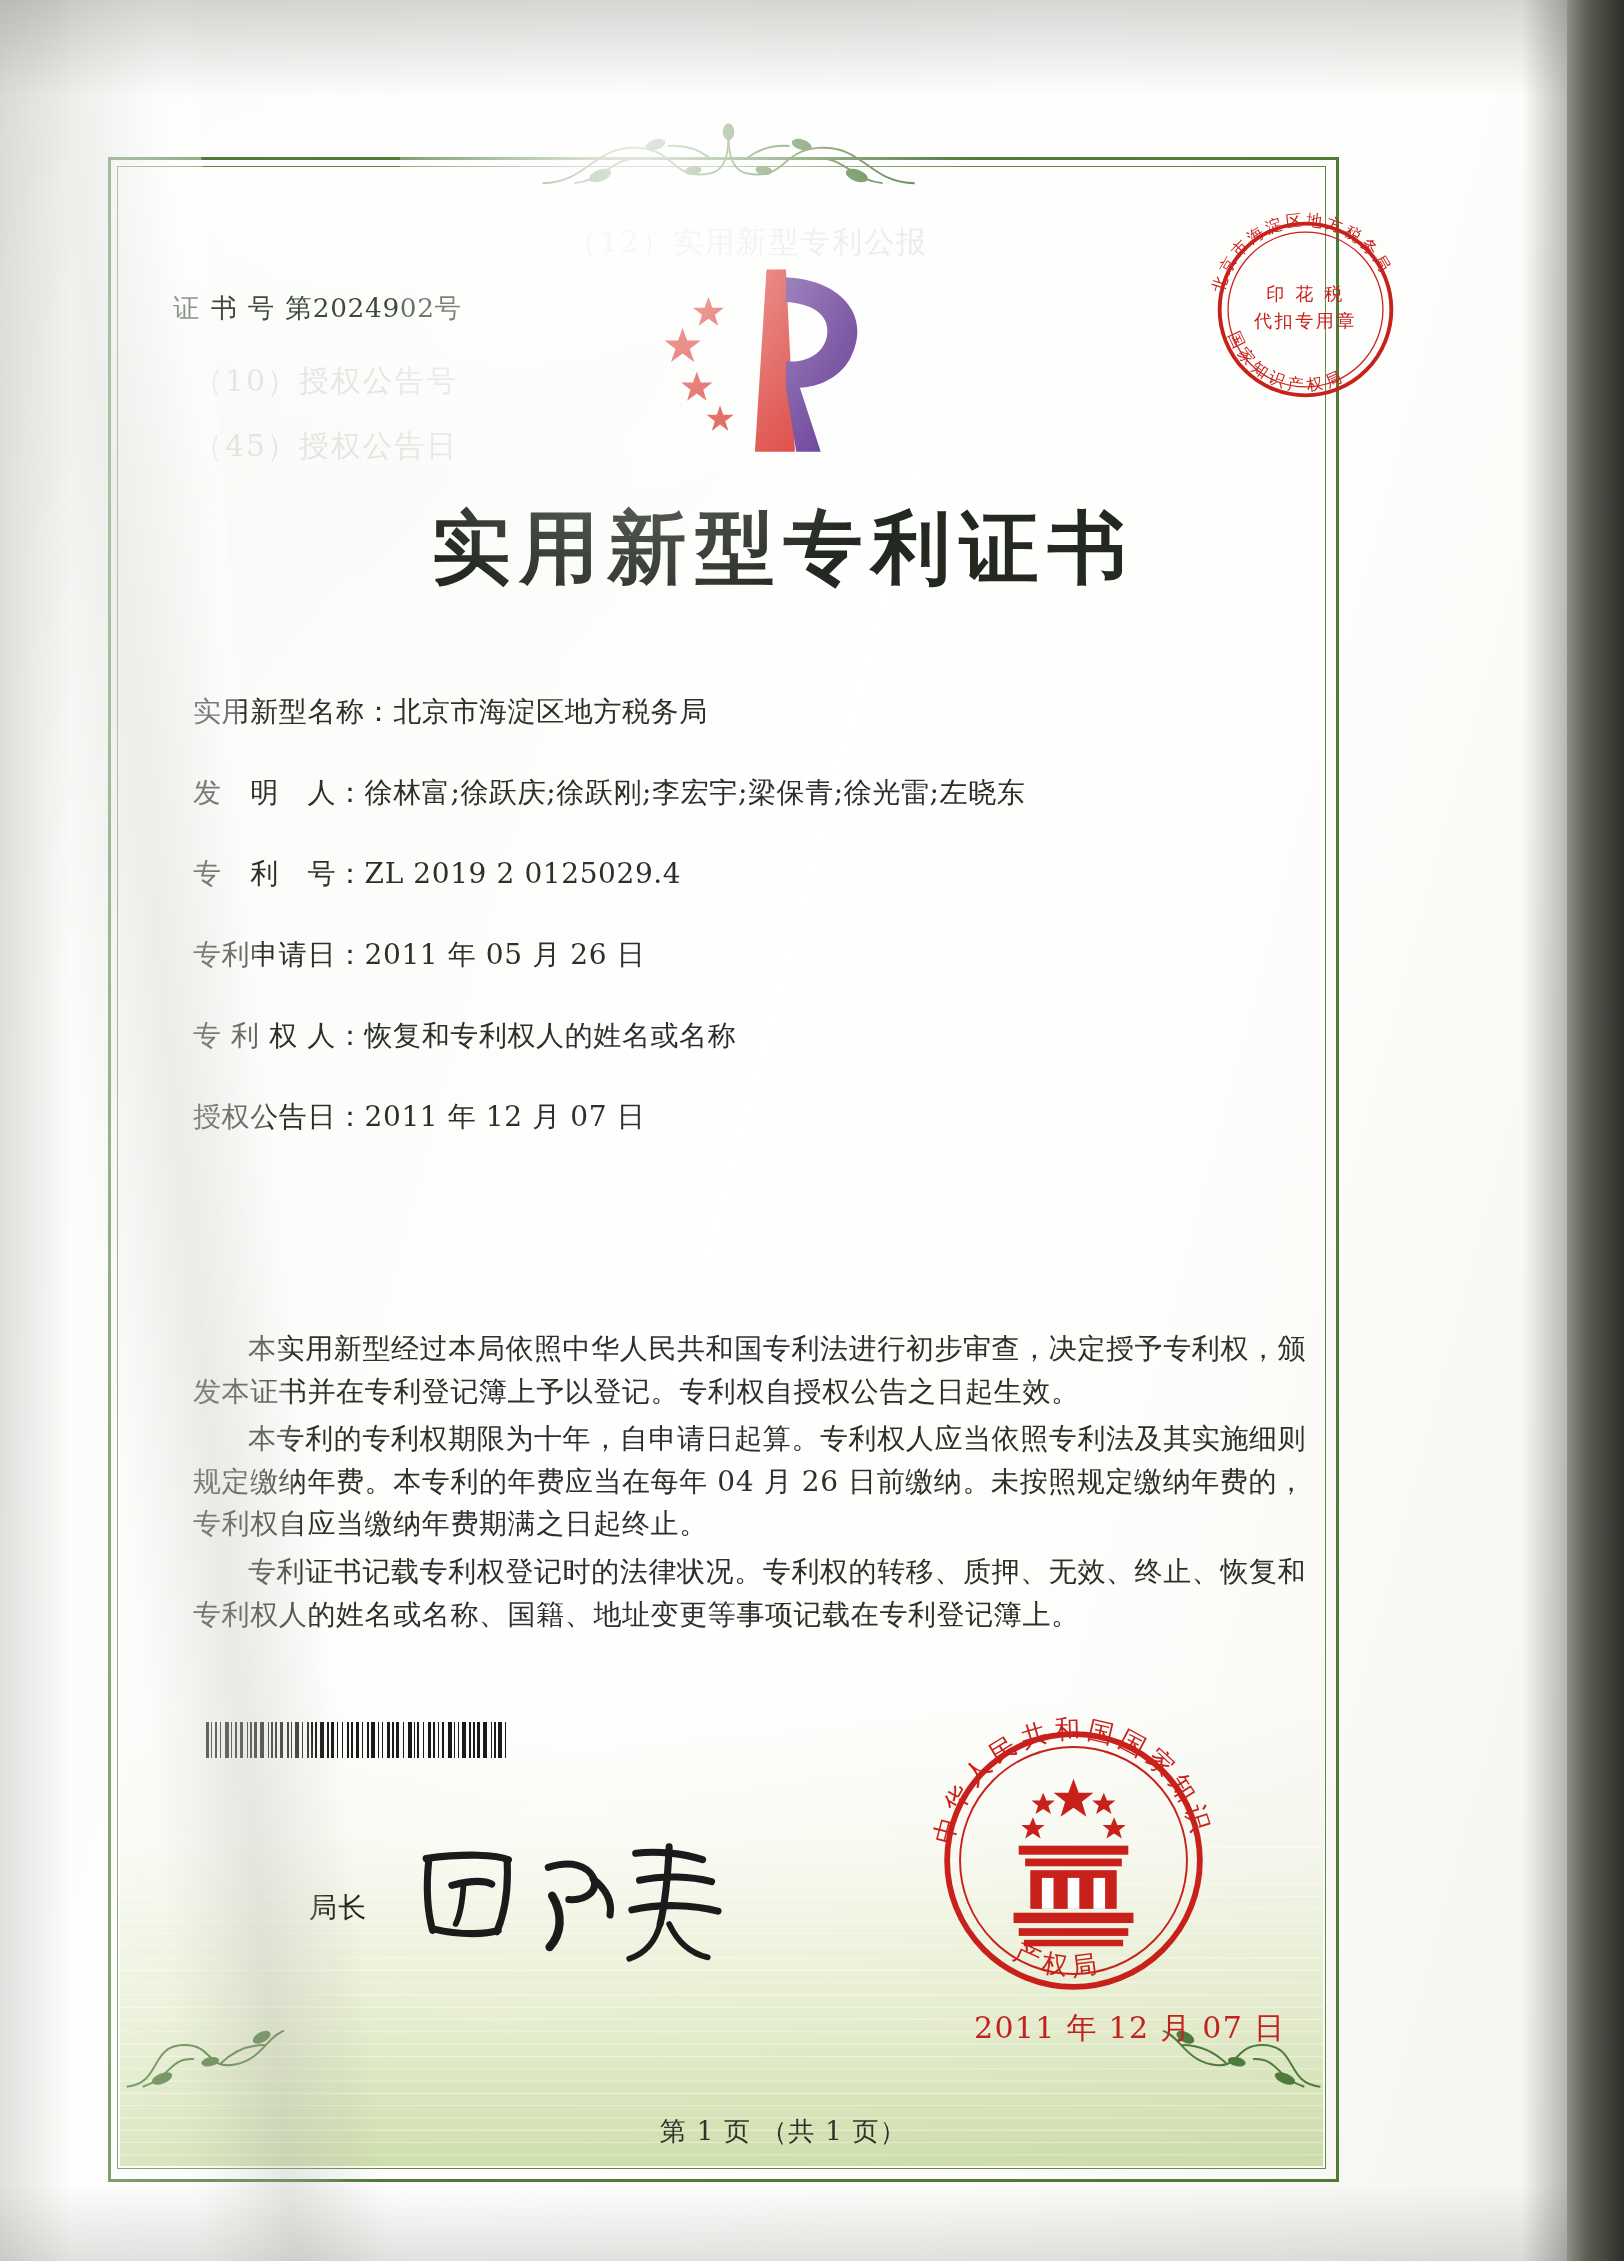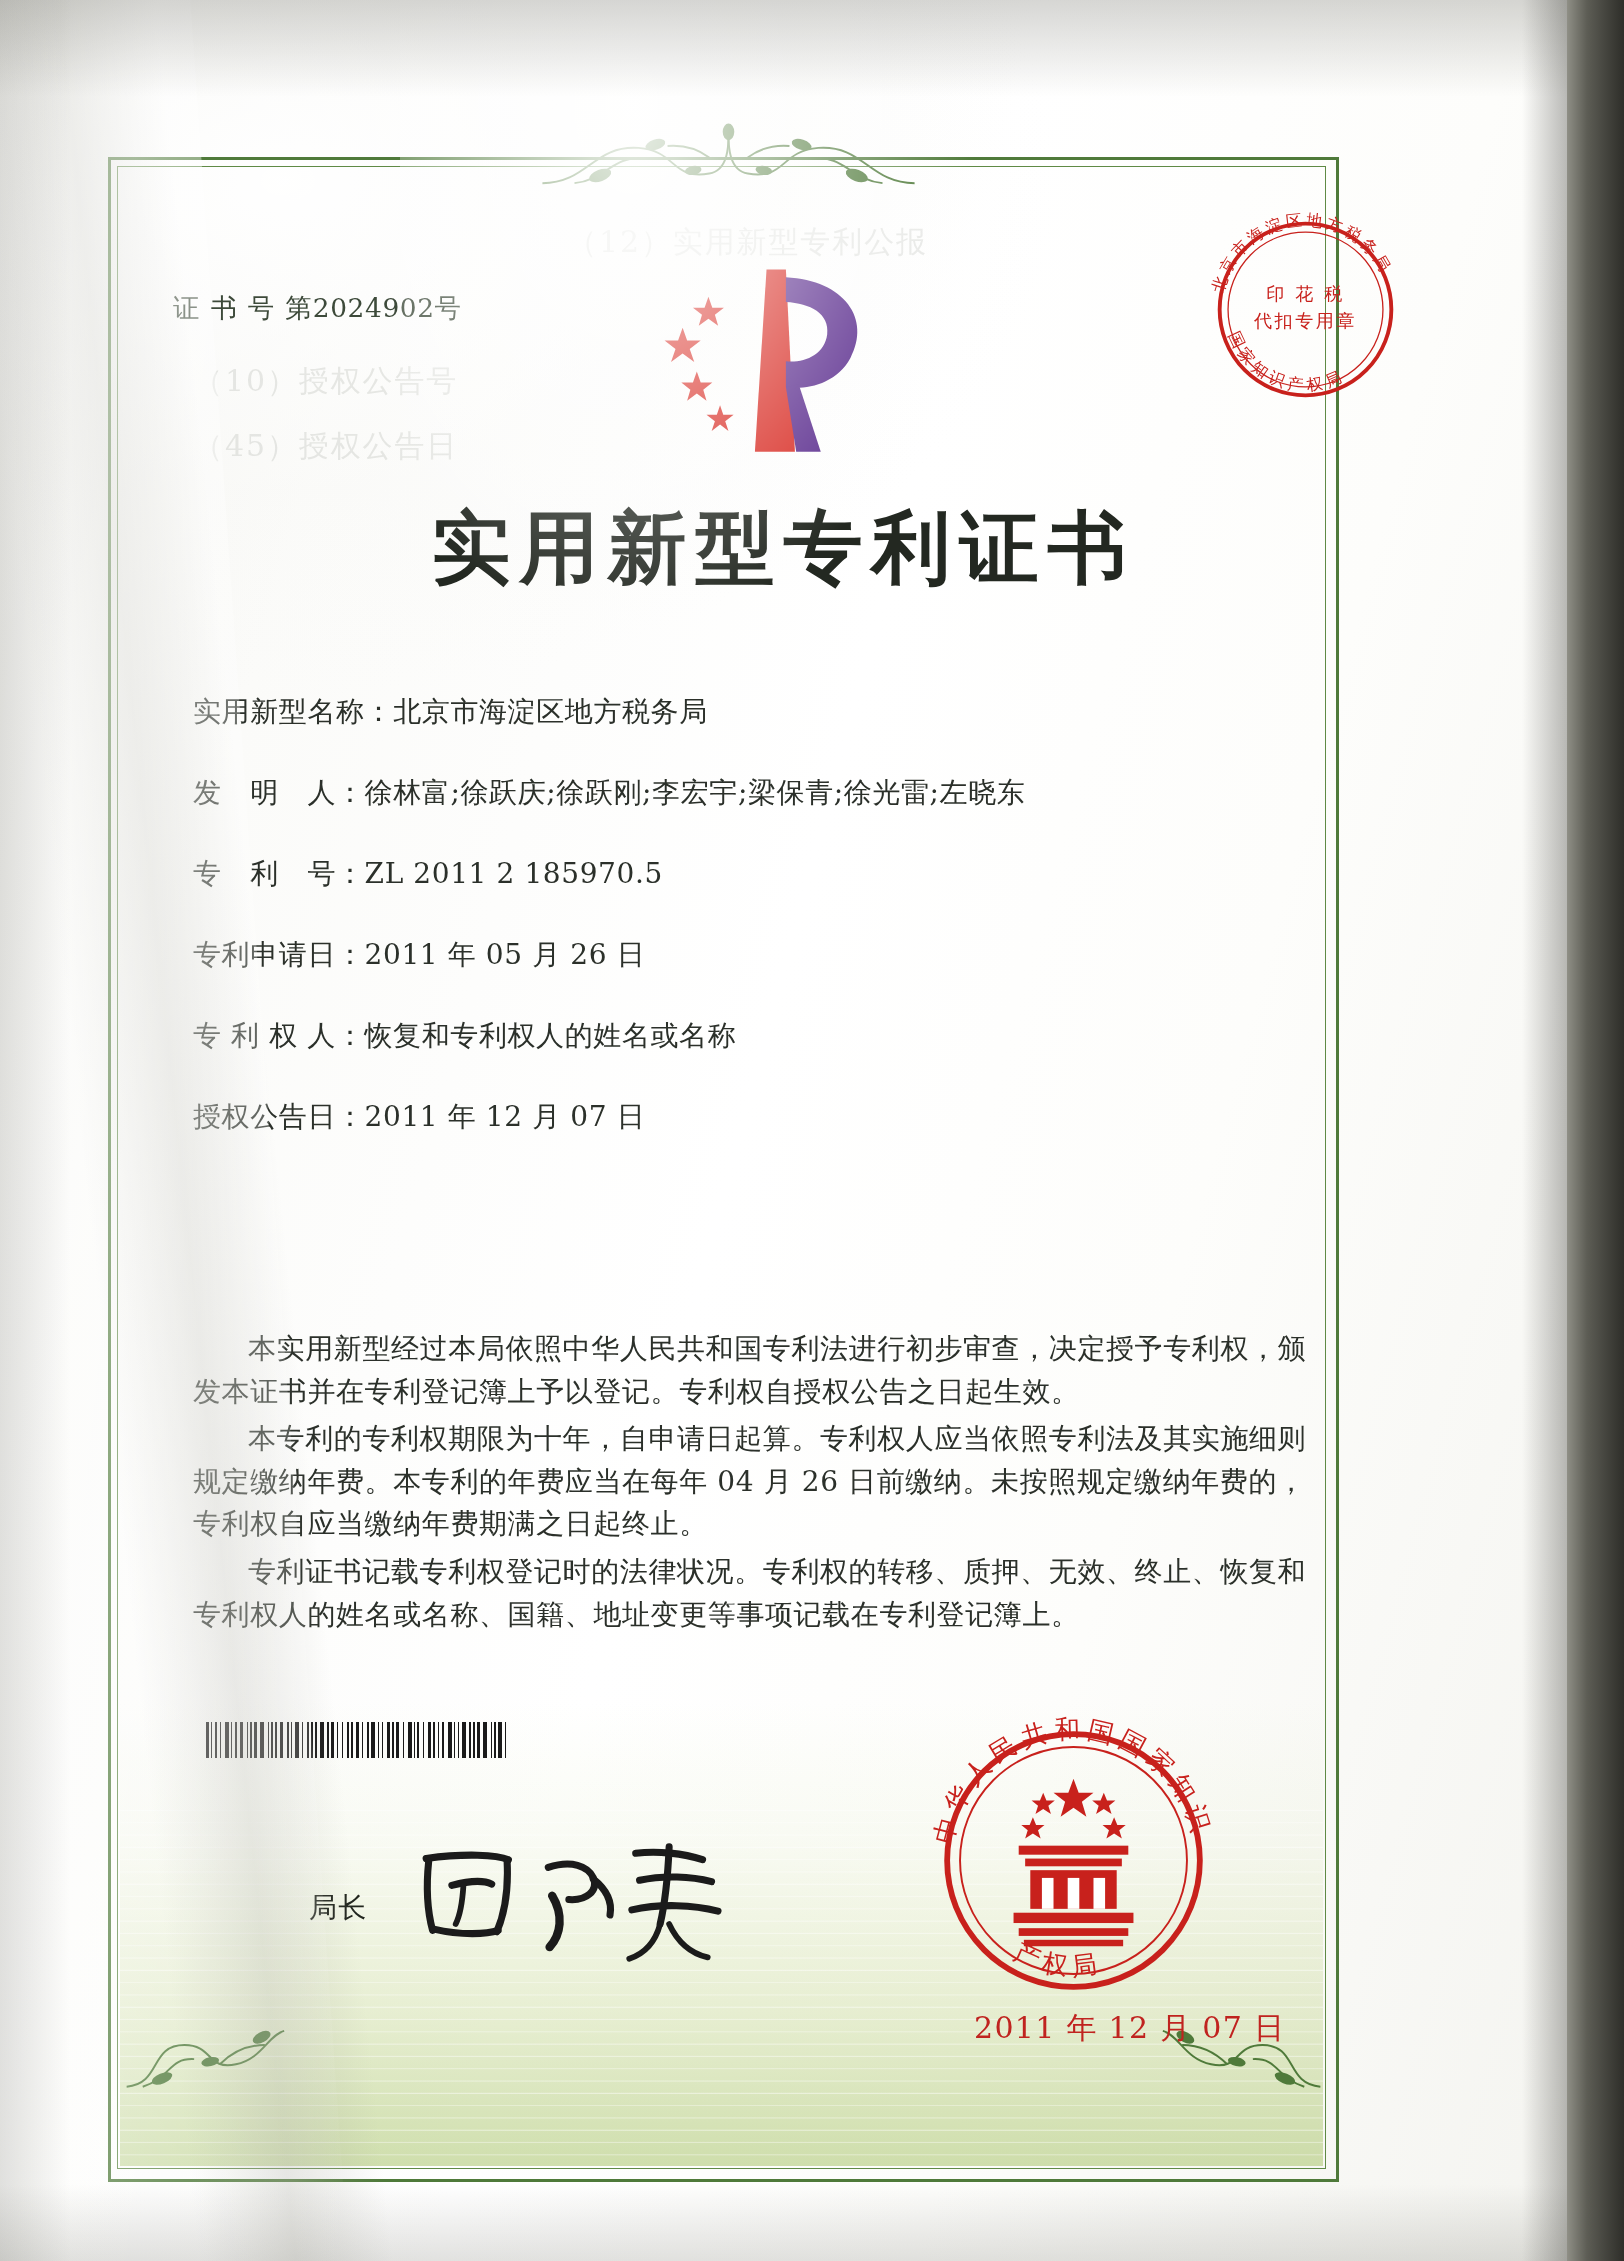--- a/index.html
+++ b/index.html
@@ -349,21 +349,21 @@
   <div class="title">实用新型专利证书</div>
 
   <div class="fields">
     <div class="field">
       <span class="lbl">实用新型名称：</span><span class="val">北京市海淀区地方税务局</span>
     </div>
     <div class="field">
       <span class="lbl">发　明　人：</span><span class="val">徐林富;徐跃庆;徐跃刚;李宏宇;梁保青;徐光雷;左晓东</span>
     </div>
     <div class="field">
-      <span class="lbl">专　利　号：</span><span class="val">ZL 2011 2 185970.5</span>
+      <span class="lbl">专　利　号：</span><span class="val">ZL 2019 2 0125029.4</span>
     </div>
     <div class="field">
       <span class="lbl">专利申请日：</span><span class="val">2011 年 05 月 26 日</span>
     </div>
     <div class="field">
       <span class="lbl">专 利 权 人：</span><span class="val">恢复和专利权人的姓名或名称</span>
     </div>
     <div class="field">
       <span class="lbl">授权公告日：</span><span class="val">2011 年 12 月 07 日</span>
     </div>
@@ -554,20 +554,21 @@
       <g fill="#ffffff">
         <rect x="186" y="262" width="18" height="48"></rect>
         <rect x="226" y="262" width="18" height="48"></rect>
         <rect x="266" y="262" width="18" height="48"></rect>
       </g>
     </svg>
   </div>
 
   <div class="seal-date">2011 年 12 月 07 日</div>
 
+  <div class="page-footer">第 1 页 （共 1 页）</div>
 
   <div class="glare2"></div>
   <div class="glare1"></div>
   <div class="glare3"></div>
   <div class="shadow-top"></div>
   <div class="shadow-left"></div>
   <div class="shadow-bottom"></div>
   <div class="edge-shadow"></div>
   <div class="paper-edge-right"></div>
 </div>

